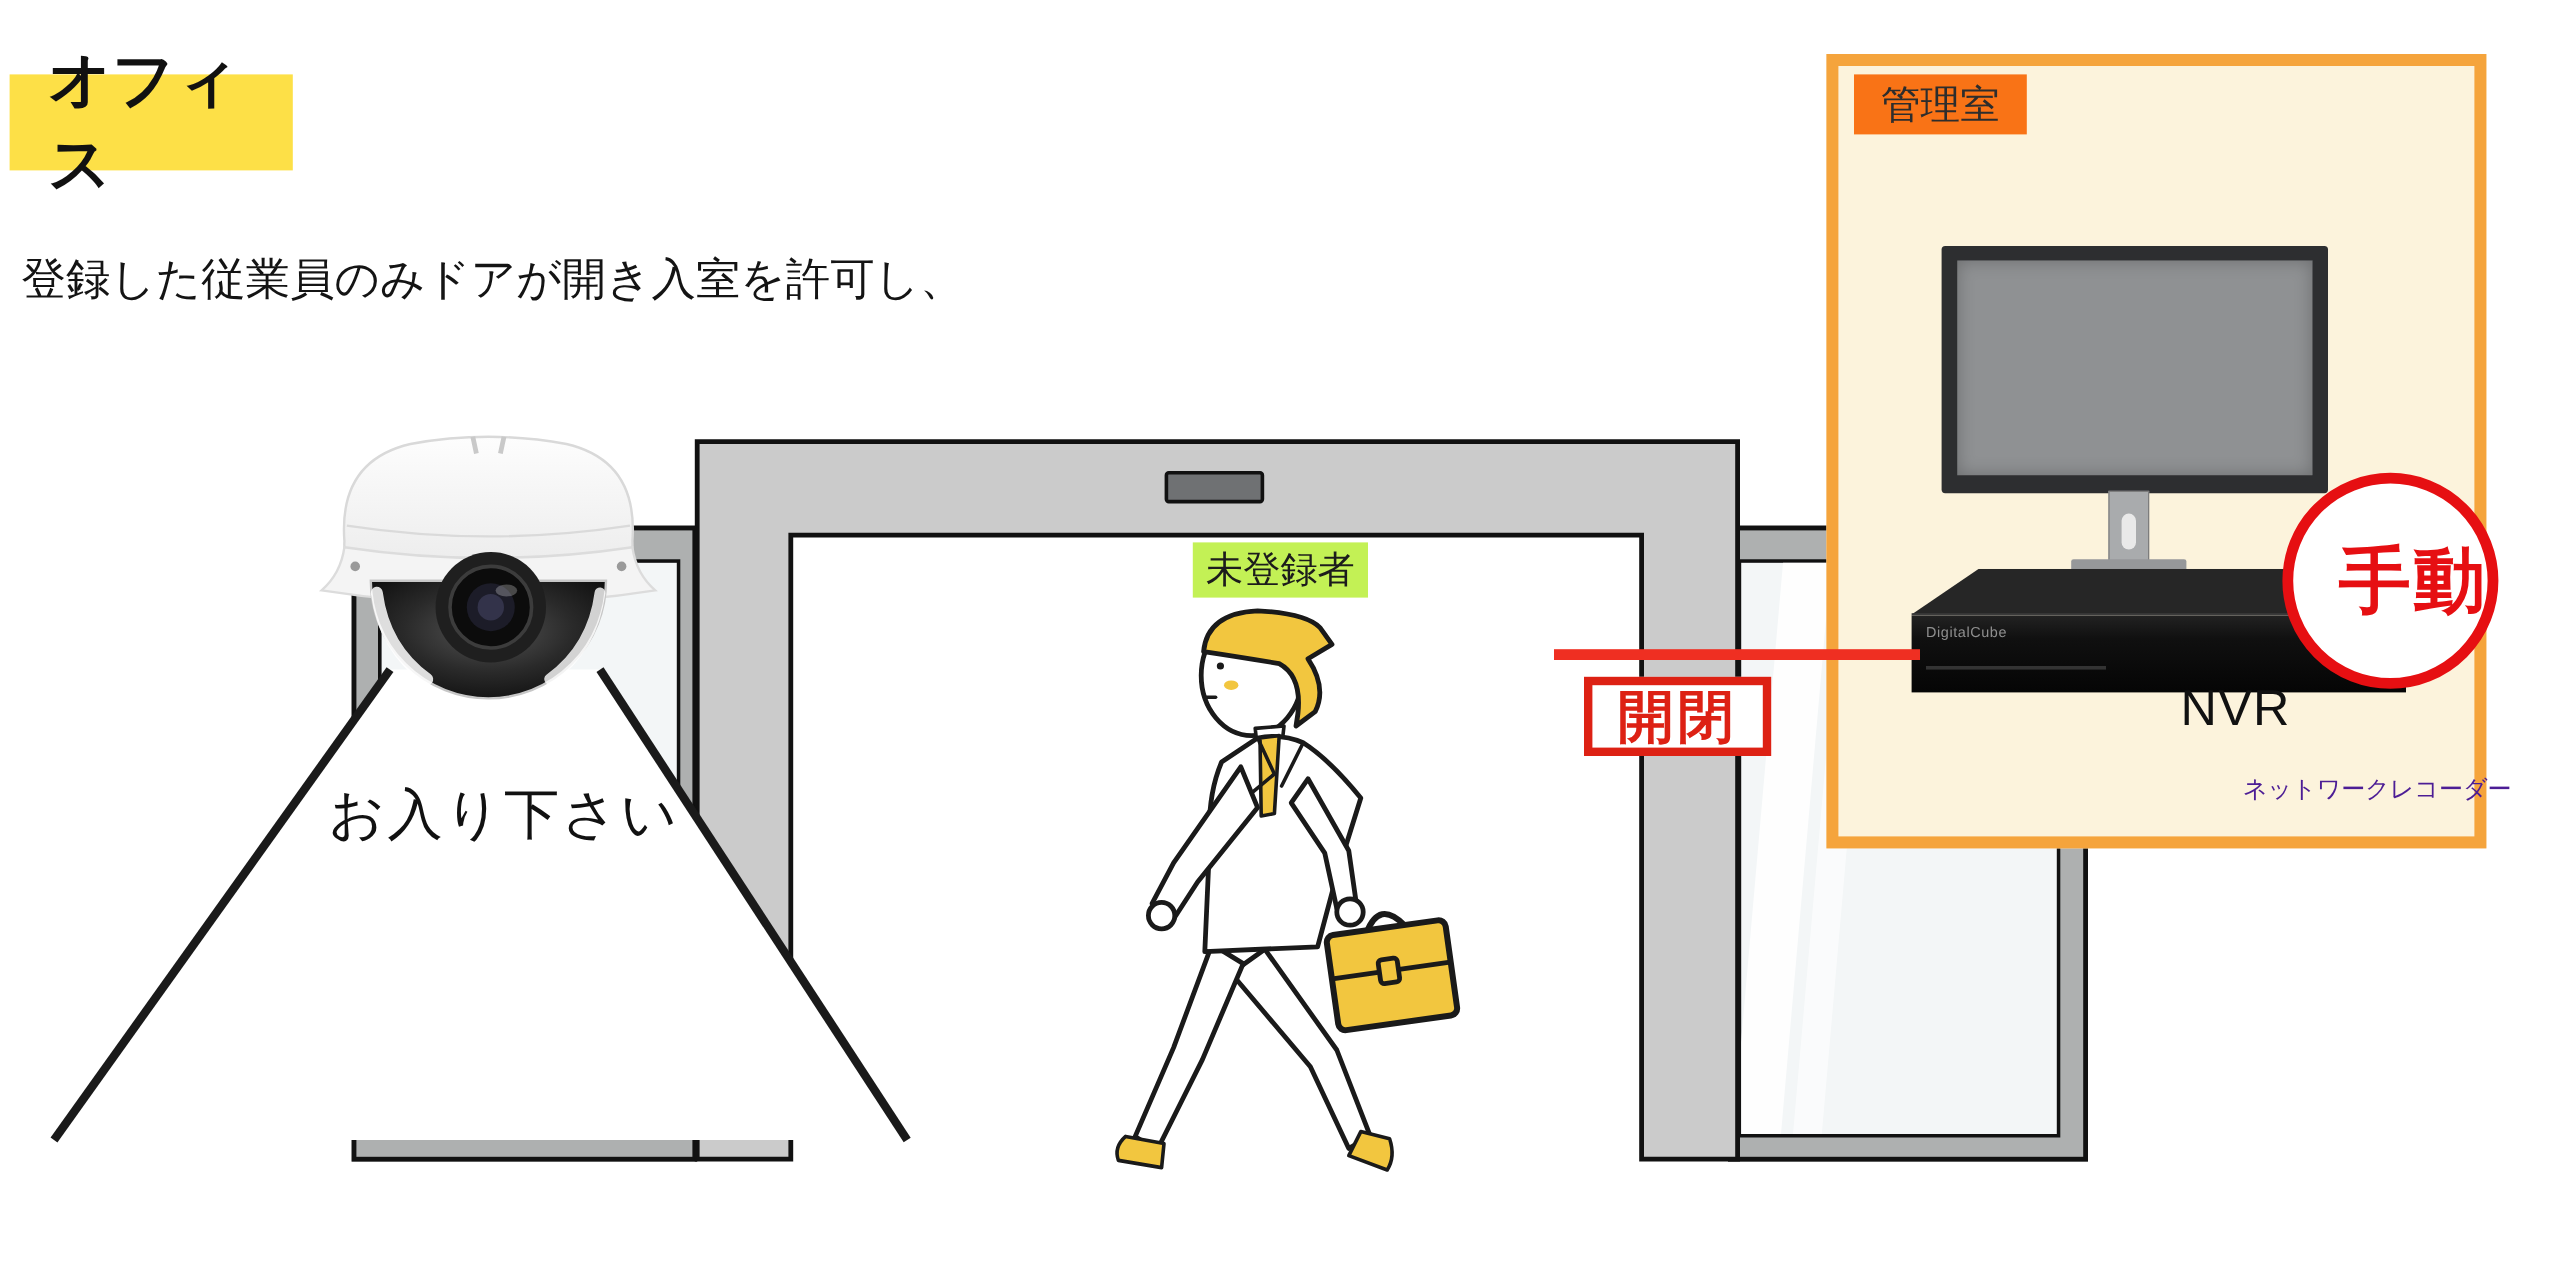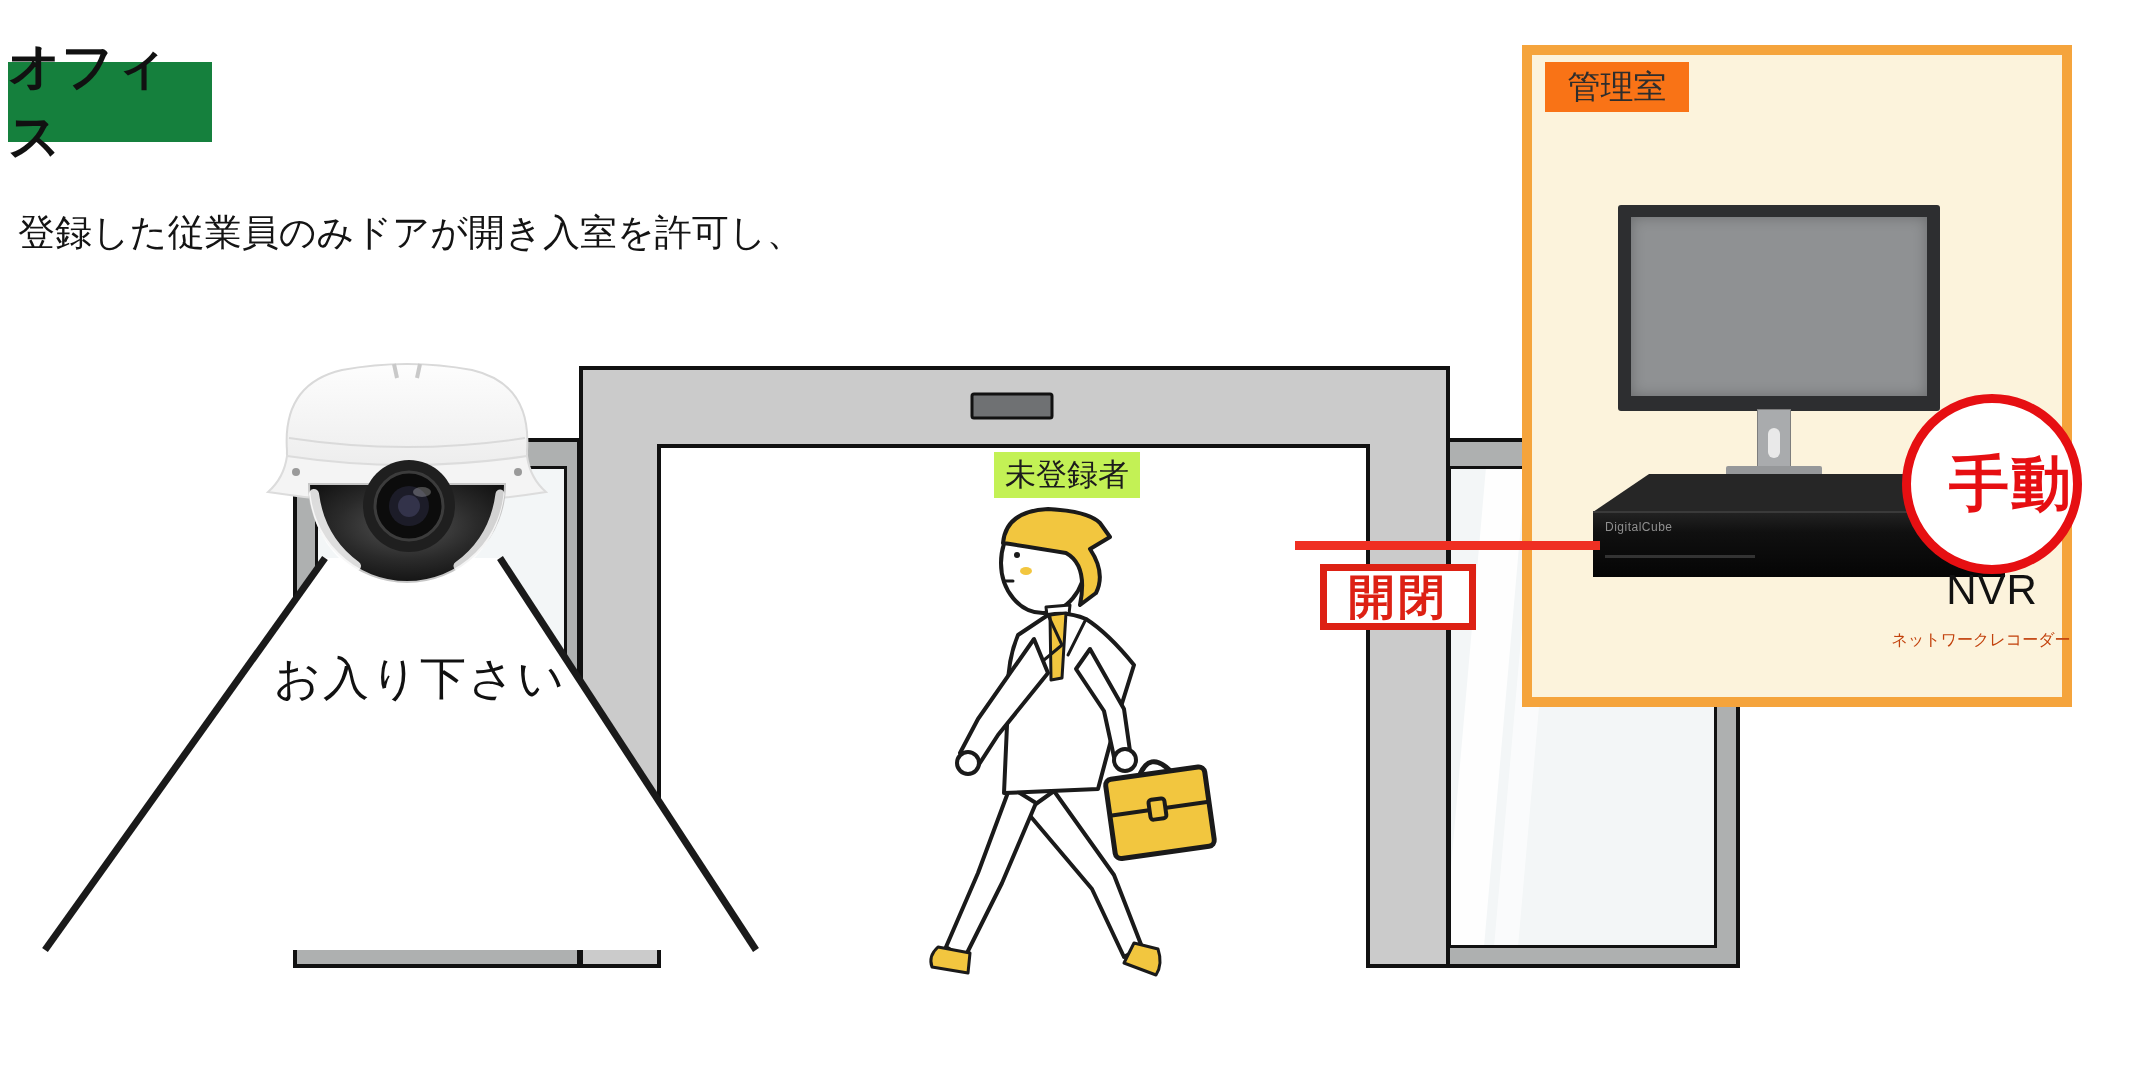--- a/index.html
+++ b/index.html
@@ -4,22 +4,22 @@
 <style>
   html,body{margin:0;padding:0;background:#ffffff;}
   *{box-sizing:border-box;}
   #stage{
     position:relative;width:2131px;height:1068px;background:#ffffff;overflow:hidden;
     font-family:"Liberation Sans","DejaVu Sans",sans-serif;color:#151515;
   }
   .abs{position:absolute;}
 
   
-  #title-box{left:8px;top:62px;width:204px;height:80px;background:#15803d;
-    display:flex;align-items:center;justify-content:center;z-index:3;}
+  #title-box{left:8px;top:62px;width:236px;height:80px;background:#fde047;
+    display:flex;align-items:center;justify-content:center;z-index:3;padding-left:32px;}
   #title-box span{font-size:52px;font-weight:700;color:#111;}
   #description{left:18px;top:192px;z-index:3;font-size:37px;line-height:57px;color:#141414;white-space:pre;margin-top:12px;}
 
   
   .glass-frame{top:438px;height:530px;background:#AEB0B0;border:4px solid #111;z-index:1;}
   #glass-left{left:293px;width:288px;}
   #glass-right{left:1440px;width:300px;}
   .glass-pane{position:absolute;background:#F3F6F7;border:3px solid #111;overflow:hidden;}
   #glass-left .glass-pane{left:18px;right:10px;top:24px;bottom:16px;}
   #glass-right .glass-pane{left:4px;right:19px;top:24px;bottom:16px;}
@@ -57,22 +57,22 @@
     clip-path:polygon(12% 0,100% 0,88% 100%,0 100%);}
   #nvr-front{left:1593px;top:511px;width:412px;height:66px;z-index:7;
     background:linear-gradient(#222 0,#101010 30%,#050505 100%);border-top:2px solid #3a3a3a;}
   #nvr-brand{position:absolute;left:12px;top:7px;font-size:12px;color:#8f8f8f;letter-spacing:.5px;}
   #nvr-led{position:absolute;left:12px;top:42px;width:150px;height:3px;background:#333;}
 
   
   #door-link-line{left:1295px;top:541px;width:305px;height:9px;background:#EF2F22;z-index:8;}
   #door-action-box{left:1320px;top:564px;width:156px;height:66px;background:#fff;border:7px solid #DD2114;z-index:9;
     display:flex;align-items:center;justify-content:center;font-size:47px;font-weight:800;color:#DD2114;letter-spacing:3px;}
-  #nvr-label{left:1902px;top:566px;width:180px;text-align:center;z-index:9;font-size:42px;color:#111;letter-spacing:1px;}
-  #nvr-sublabel{left:1856px;top:630px;width:250px;text-align:center;z-index:9;font-size:16px;color:#c2410c;}
+  #nvr-label{left:1773px;top:566px;width:180px;text-align:center;z-index:9;font-size:42px;color:#111;letter-spacing:1px;}
+  #nvr-sublabel{left:1856px;top:644px;width:250px;text-align:center;z-index:9;font-size:20px;color:#4c1d95;}
   #manual-badge{left:1902px;top:394px;width:180px;height:180px;background:#fff;border:9px solid #E60F12;border-radius:50%;
     z-index:10;display:flex;align-items:center;justify-content:flex-end;font-size:60px;font-weight:800;color:#E60F12;letter-spacing:2px;}
 </style>
 </head>
 <body>
 
 <div id="stage">
 
   <div class="abs" id="title-box">
     <span>オフィス</span>

